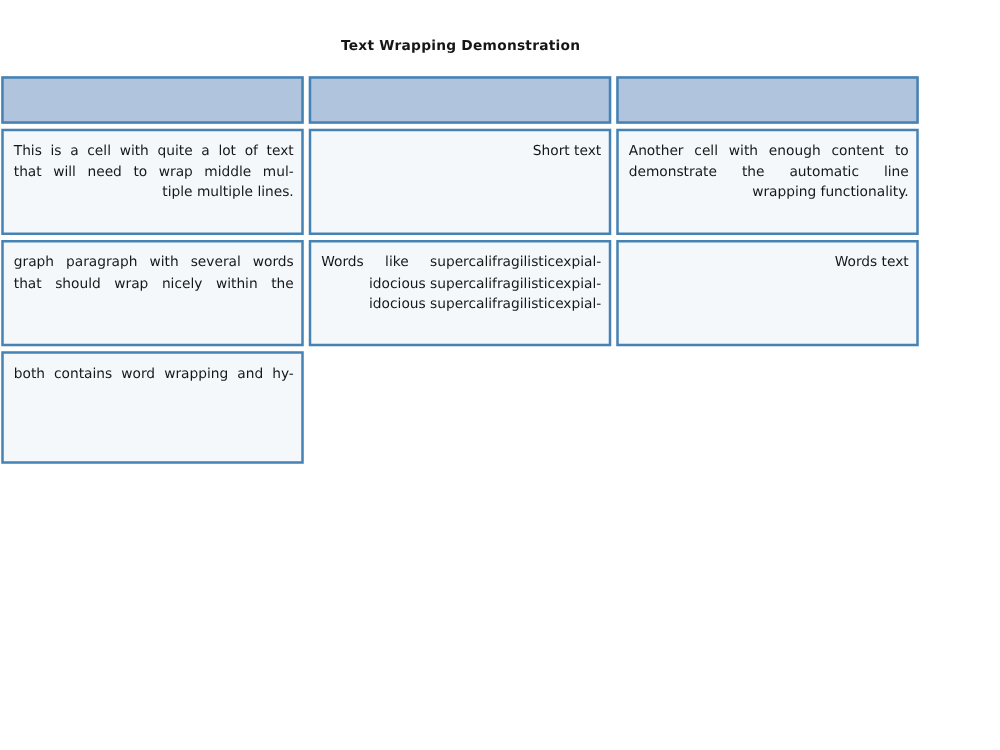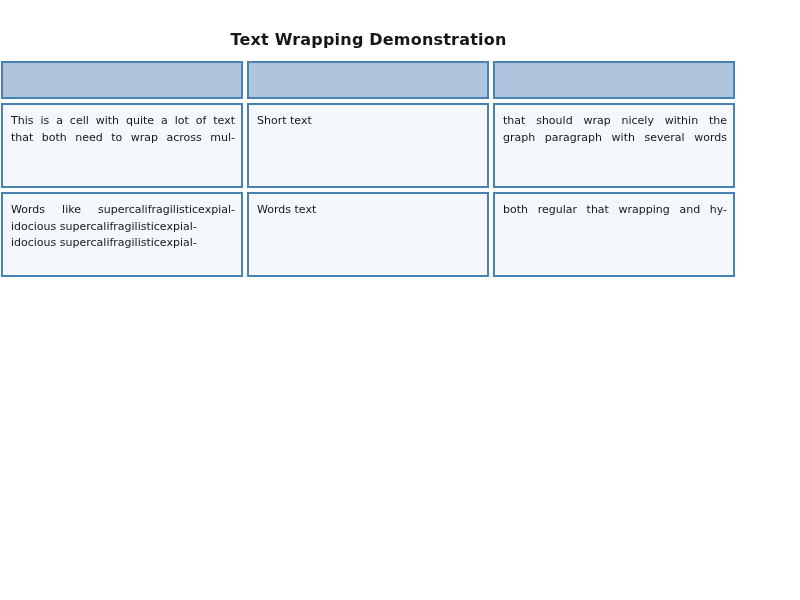--- a/index.html
+++ b/index.html
@@ -16,21 +16,21 @@
     height: 600px;
     background: var(--bg, #ffffff);
     overflow: hidden;
   }
   .title {
     position: absolute;
     top: 30px;
     left: 1px;
     width: 735px;
     text-align: center;
-    font-size: 16px;
+    font-size: 11px;
     font-weight: bold;
     color: var(--text, #111111);
     letter-spacing: 0.2px;
   }
   .table {
     position: absolute;
     left: 1px;
     top: 61px;
     display: grid;
     grid-template-columns: 242px 242px 242px;
@@ -49,52 +49,58 @@
   }
   .cell.body {
     background: var(--cell-fill, #f4f8fb);
     padding: 8px 6px 6px 8px;
     color: var(--text, #111111);
     font-size: 11px;
     line-height: 16.5px;
   }
   .line {
     white-space: nowrap;
-    text-align: left;
+    text-align: right;
   }
   .line.j {
     text-align: justify;
     text-align-last: justify;
   }
 </style>
 </head>
 <body>
 
 <div class="figure">
   <div class="title">Text Wrapping Demonstration</div>
   <div class="table">
       <div class="cell header"></div>
       <div class="cell header"></div>
       <div class="cell header"></div>
       <div class="cell body">
         <div class="line j">This is a cell with quite a lot of text</div>
-        <div class="line j">that both need to wrap across mul-</div>
+        <div class="line j">that will need to wrap middle mul-</div>
+        <div class="line">tiple multiple lines.</div>
       </div>
       <div class="cell body">
         <div class="line">Short text</div>
       </div>
       <div class="cell body">
+        <div class="line j">Another cell with enough content to</div>
+        <div class="line j">demonstrate the automatic line</div>
+        <div class="line">wrapping functionality.</div>
+      </div>
+      <div class="cell body">
+        <div class="line j">graph paragraph with several words</div>
         <div class="line j">that should wrap nicely within the</div>
-        <div class="line j">graph paragraph with several words</div>
       </div>
       <div class="cell body">
         <div class="line j">Words like supercalifragilisticexpial-</div>
         <div class="line">idocious supercalifragilisticexpial-</div>
         <div class="line">idocious supercalifragilisticexpial-</div>
       </div>
       <div class="cell body">
         <div class="line">Words text</div>
       </div>
       <div class="cell body">
-        <div class="line j">both regular that wrapping and hy-</div>
+        <div class="line j">both contains word wrapping and hy-</div>
       </div>
     </div>
 </div>
 
 </body></html>

